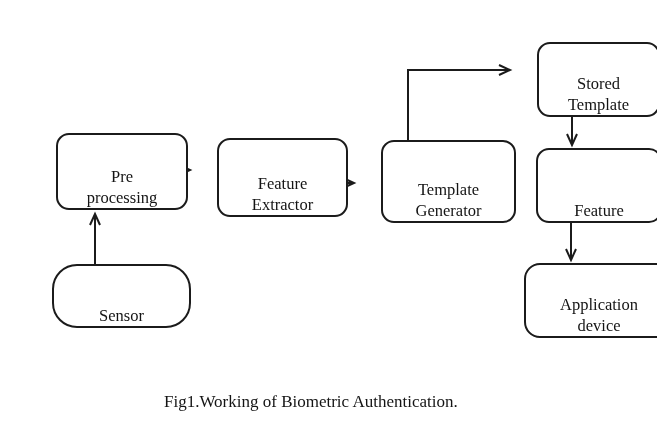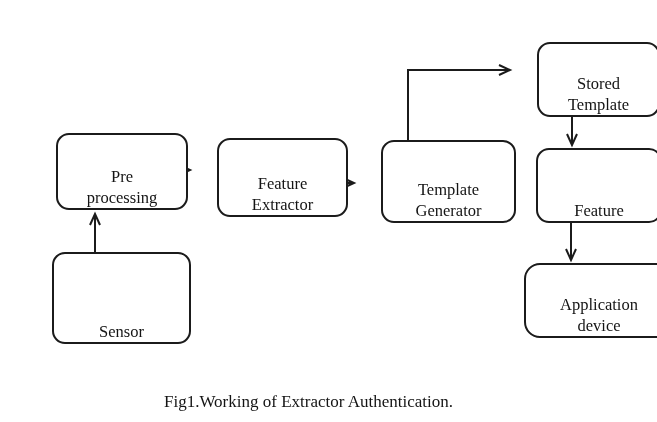--- a/index.html
+++ b/index.html
@@ -34,22 +34,22 @@
       </marker>
     </defs>
   <path d="M95 264 L95 214" marker-end="url(#arrowhead)"></path>
       <path d="M164 170 L190 170" marker-end="url(#arrowhead)"></path>
       <path d="M324 183 L354 183" marker-end="url(#arrowhead)"></path>
       <path d="M408 140 L408 70 L510 70" marker-end="url(#arrowhead)"></path>
       <path d="M492 172 L509 172" marker-end="url(#arrowhead)"></path>
       <path d="M572 117 L572 145" marker-end="url(#arrowhead)"></path>
       <path d="M571 223 L571 260" marker-end="url(#arrowhead)"></path>
     </svg>
-  <div class="caption">Fig1.Working of Extractor Authentication.</div>
-<div class="node" style="left: 28px; top: 252px; width: 139px; height: 92px;">
+  <div class="caption">Fig1.Working of Biometric Authentication.</div>
+<div class="node" style="left: 28px; top: 264px; width: 139px; height: 64px; border-radius: 25px;">
       <div class="node-label">Sensor</div>
     </div>
     <div class="node" style="left: 193px; top: 138px; width: 131px; height: 79px;">
       <div class="node-label">Feature
 Extractor</div>
     </div>
     <div class="node" style="left: 32px; top: 133px; width: 132px; height: 77px;">
       <div class="node-label">Pre
 processing</div>
     </div>

